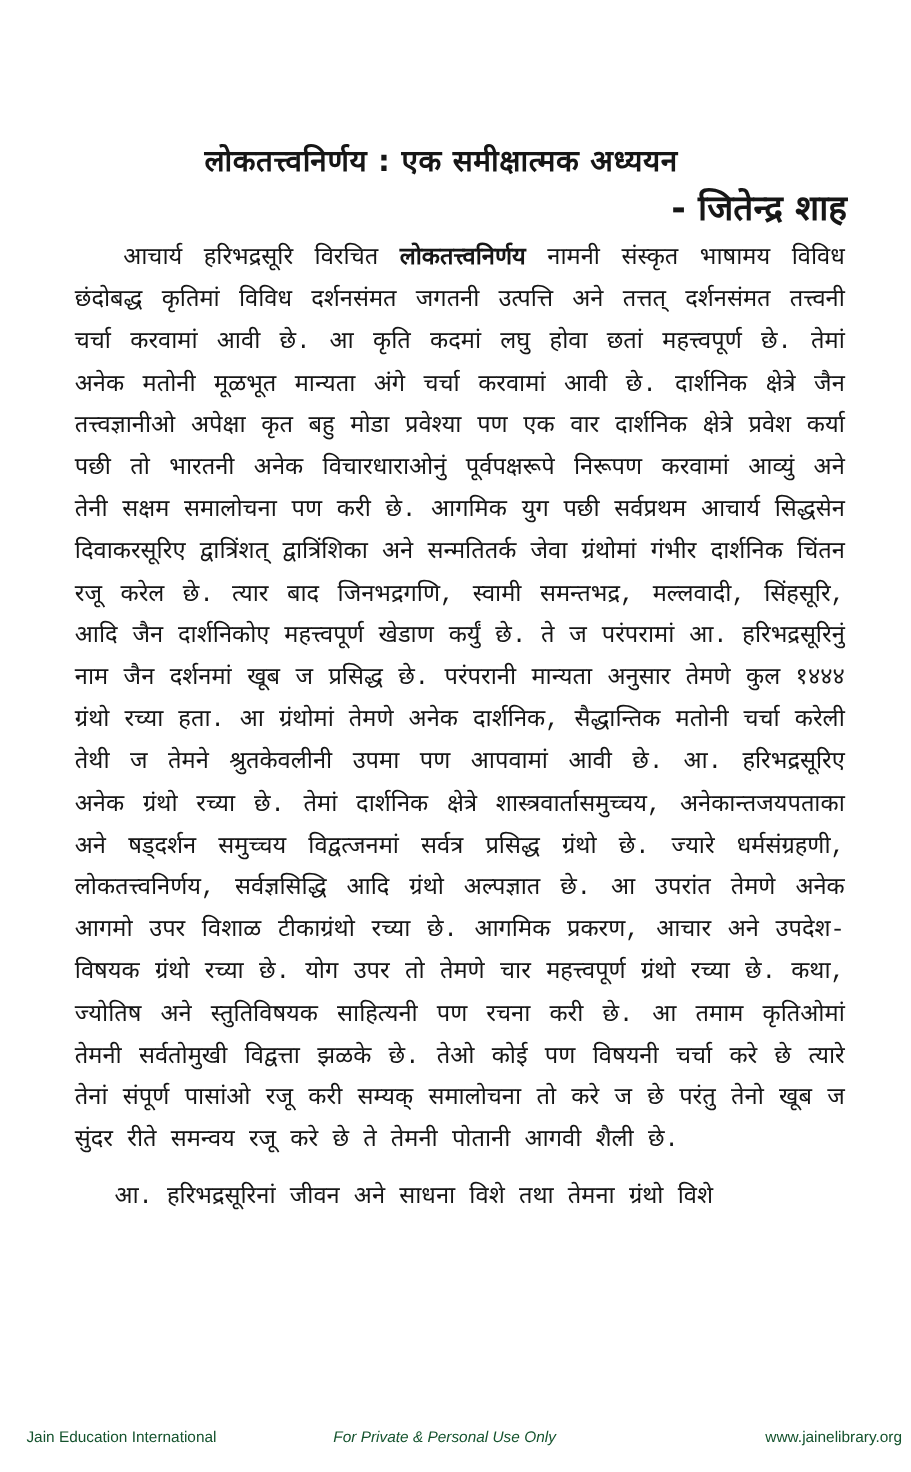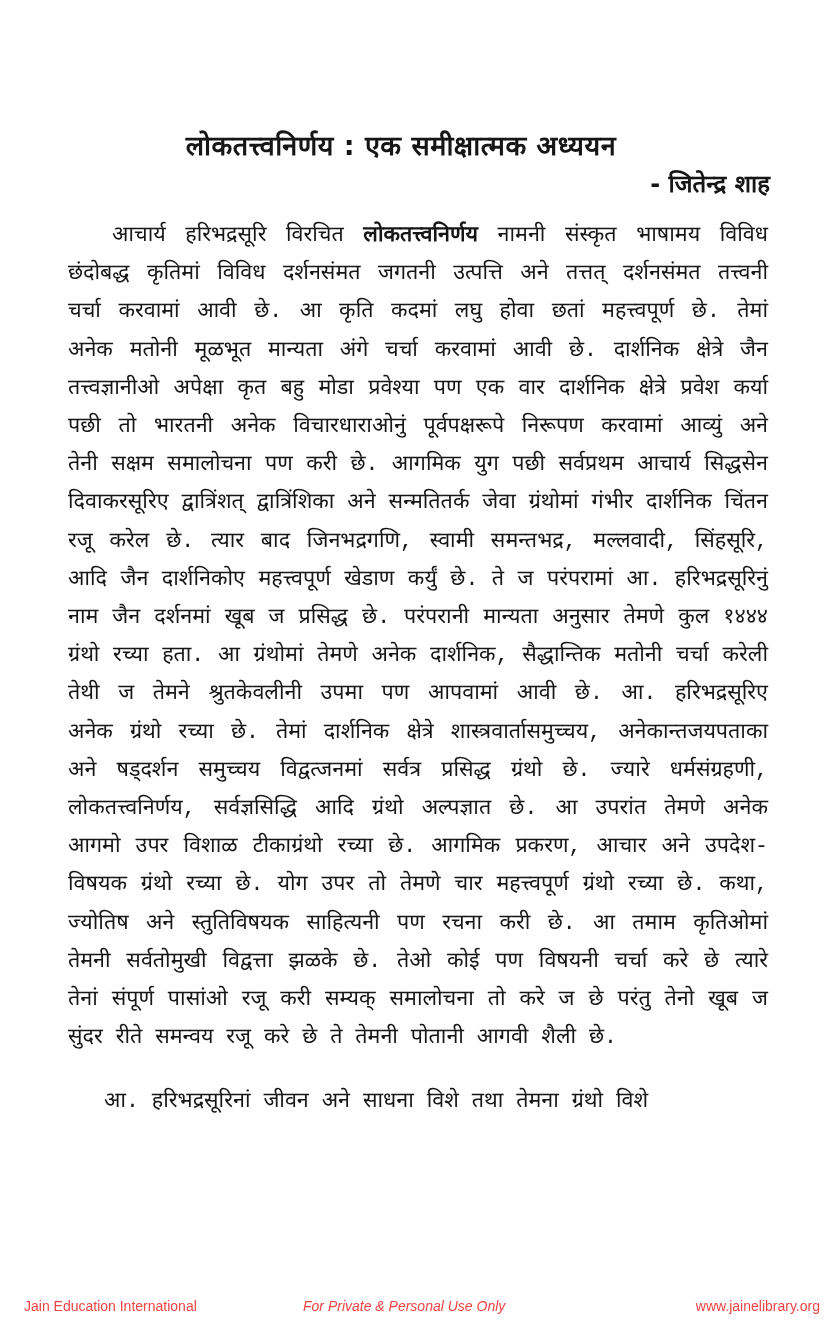--- a/index.html
+++ b/index.html
@@ -24,53 +24,53 @@
     font-size: 27px;
     font-weight: bold;
     letter-spacing: 0.5px;
     padding-left: 40px;
     box-sizing: border-box;
   }
   .author {
     position: absolute;
     top: 166px;
     right: 58px;
-    font-size: 24px;
+    font-size: 32px;
     font-weight: bold;
   }
   .body-text {
     position: absolute;
     top: 216px;
     left: 68px;
     width: 700px;
     font-size: 21.5px;
     line-height: 38.2px;
     text-align: justify;
     font-family: Liberation Mono, monospace;
   }
   .para {
     margin: 0;
     text-indent: 44px;
   }
   .para + .para {
-    margin-top: 26px;
+    margin-top: 14px;
     text-indent: 36px;
   }
   .bold {
     font-weight: bold;
   }
   .footer {
     position: absolute;
     top: 1298px;
     left: 0;
     width: 828px;
     height: 20px;
     font-family: "Liberation Sans", sans-serif;
     font-size: 14px;
-    color: #ef4444;
+    color: #14532d;
   }
   .footer span {
     position: absolute;
     top: 0;
   }
   .footer .left { left: 24px; }
   .footer .center { left: 303px; font-style: italic; }
   .footer .right { right: 8px; }
 </style>
 </head>

